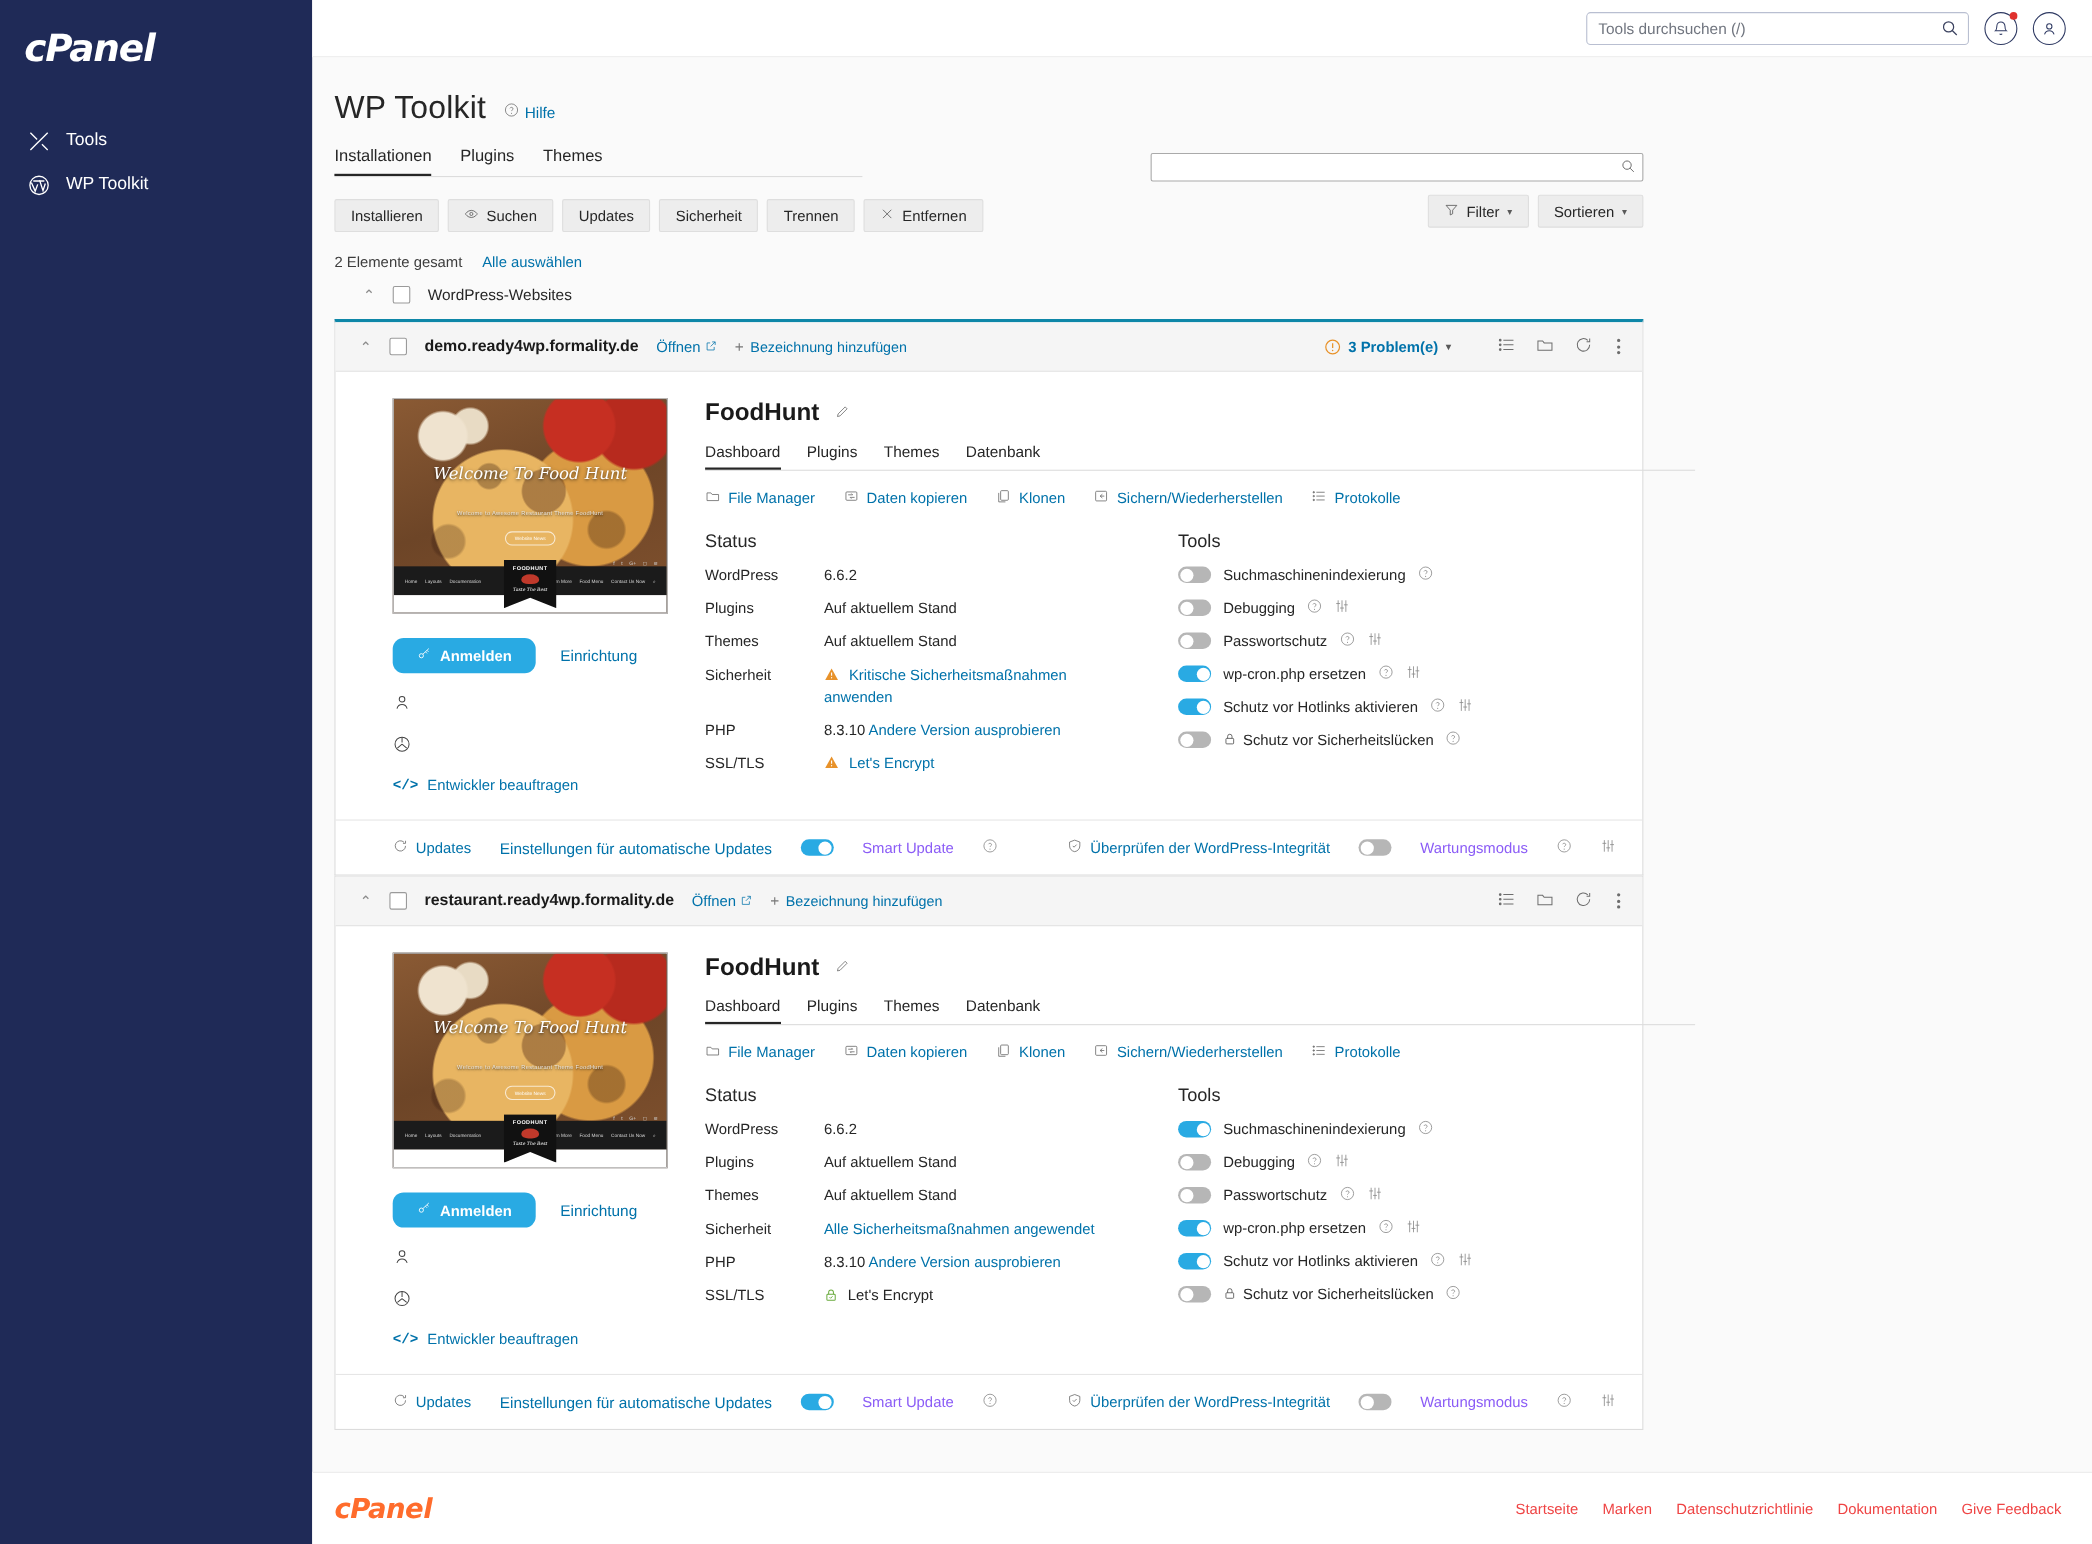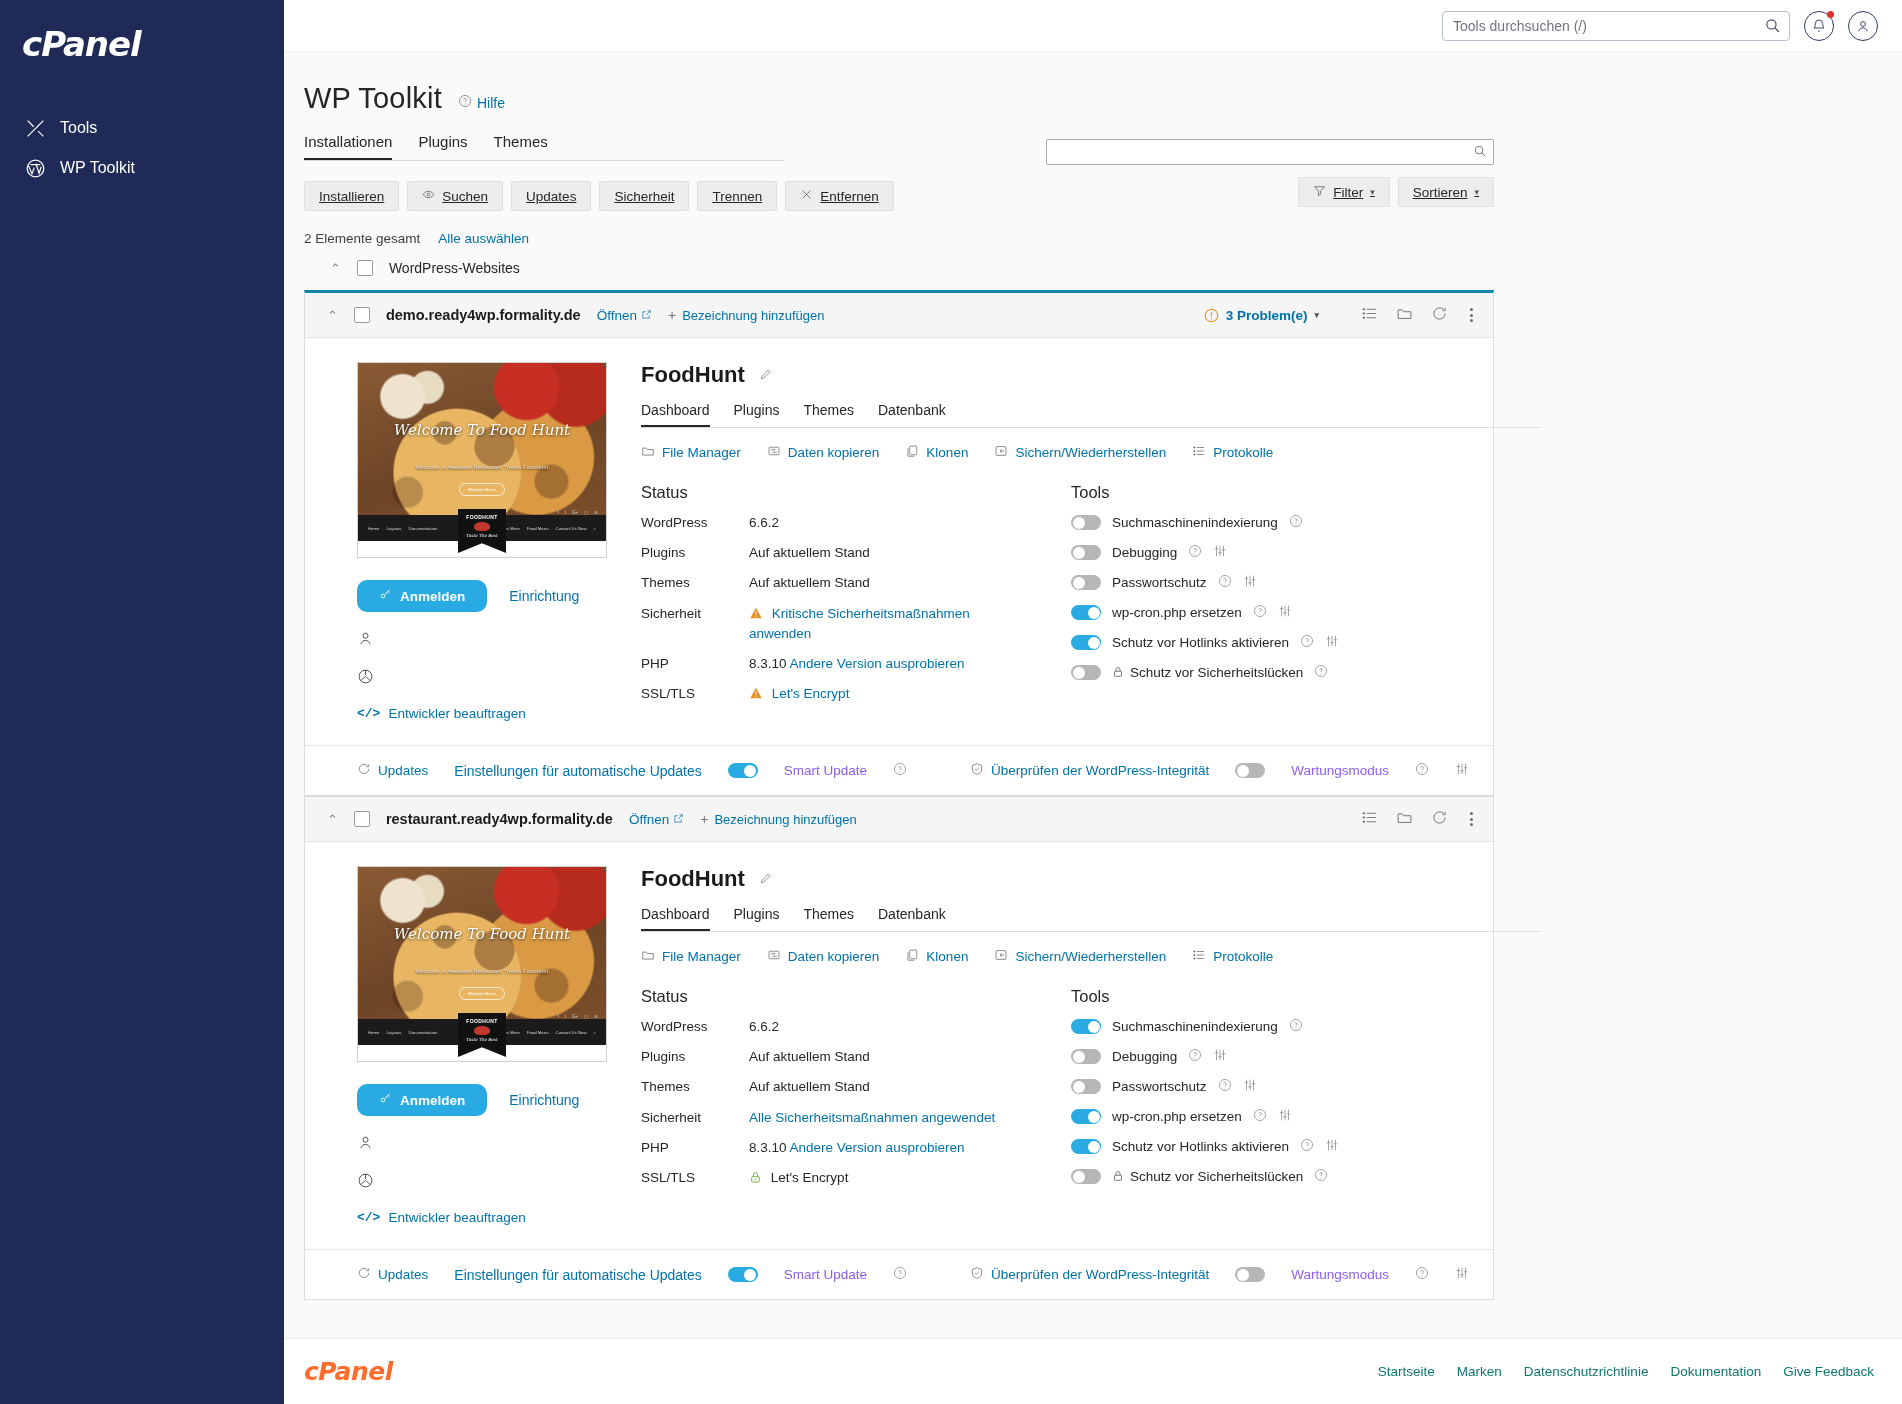--- a/index.html
+++ b/index.html
@@ -85,21 +85,21 @@
 
   .tabs-row {
     display: flex; gap: 26px;
     border-bottom: 1px solid #dcdcdc;
     margin-top: 18px; width: 480px;
   }
   .tab { font-size: 15px; padding-bottom: 8px; cursor: pointer; color: #262626; }
   .tab.active { border-bottom: 2px solid #262626; font-weight: normal; }
 
   .toolbar-row { display: flex; align-items: flex-start; justify-content: space-between; margin-top: 20px; }
-  .btn-group { display: flex; gap: 8px; text-decoration: underline; }
+  .btn-group { display: flex; gap: 8px; }
   .btn {
     background: #ededed; border: 1px solid #dedede; border-radius: 2px;
     padding: 6px 14px; font-size: 13.5px; color: #262626;
     display: inline-flex; align-items: center; gap: 7px;
     cursor: pointer; font-family: "Liberation Sans", sans-serif;
   }
   .btn svg { width: 13px; height: 13px; stroke: #595959; fill: none; stroke-width: 1.4; }
   .caret { font-size: 9px; color: #595959; }
 
   .list-meta { display: flex; align-items: center; gap: 18px; margin-top: 20px; font-size: 13.5px; color: #3d3d3d; }
@@ -269,21 +269,21 @@
   .site-footer {
     position: absolute; left: 0; right: 0; bottom: 0;
     height: 66px; background: #ffffff; border-top: 1px solid #ececec;
     display: flex; align-items: center; padding: 0 28px 0 20px;
   }
   .footer-logo {
     font-family: "DejaVu Sans", sans-serif; font-style: italic; font-weight: bold;
     font-size: 25px; color: #ff6c2c; letter-spacing: -.5px;
   }
   .footer-links { margin-left: auto; display: flex; gap: 22px; }
-  .footer-links span { color: #0f766e; font-size: 13.5px; cursor: pointer; }
+  .footer-links span { color: #ef4444; font-size: 13.5px; cursor: pointer; }
 </style>
 </head>
 <body>
 
 <div class="app">
 
   <aside class="sidebar">
     <div class="brand">cPanel</div>
     <nav class="nav">
 

